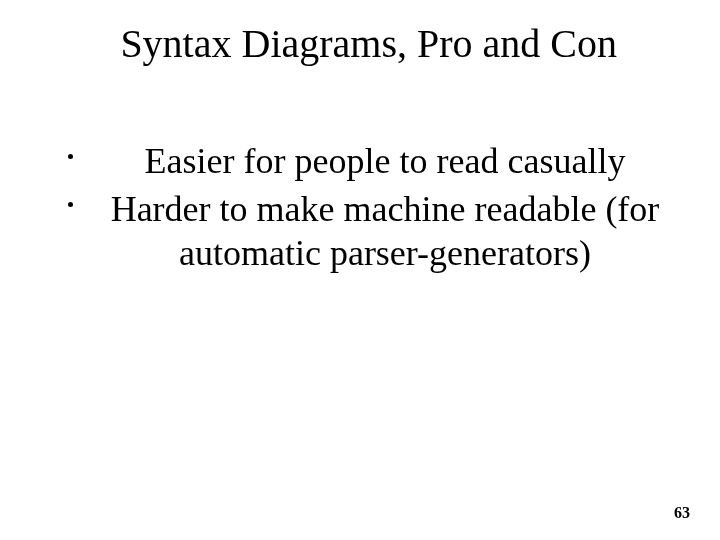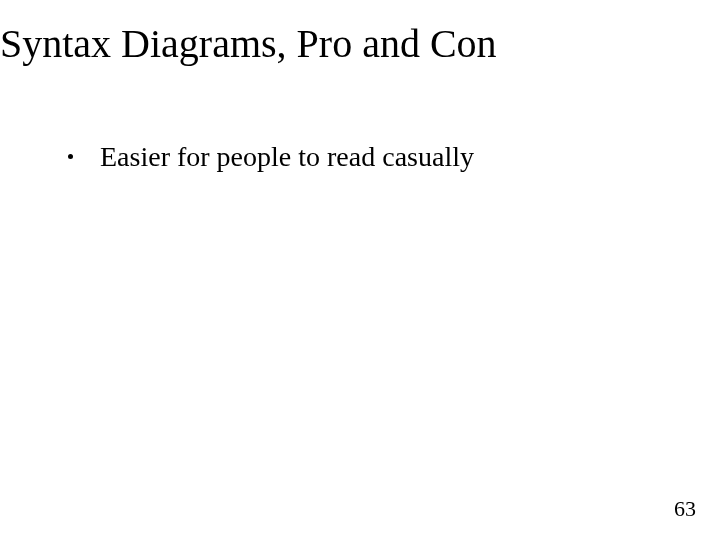--- a/index.html
+++ b/index.html
@@ -17,70 +17,75 @@
     width: 720px;
     height: 540px;
     position: relative;
     box-sizing: border-box;
   }
   .title {
     position: absolute;
     top: 20px;
     left: 0;
     width: 617px;
-    text-align: left;
+    text-align: right;
     font-size: 40px;
     font-weight: normal;
   }
   .body {
     position: absolute;
     top: 140px;
     left: 60px;
     width: 610px;
   }
   ul.bullets {
     list-style: none;
     margin: 0;
     padding: 0;
   }
   ul.bullets li {
     position: relative;
     padding-left: 40px;
-    font-size: 28px;
+    font-size: 36px;
     line-height: 1.22;
     margin-bottom: 4px;
+    text-align: center;
   }
   ul.bullets li .dot {
     position: absolute;
     left: 8px;
     top: 14px;
     width: 5px;
     height: 5px;
     background: #000;
     border-radius: 50%;
   }
   .pagenum {
     position: absolute;
-    right: 24px;
+    right: 30px;
     bottom: 18px;
-    font-size: 22px;
-    font-weight: normal;
+    font-size: 16px;
+    font-weight: bold;
   }
 </style>
 </head>
 <body>
 
 <div class="slide">
 
   <div class="title">Syntax Diagrams, Pro and Con</div>
 
   <div class="body">
     <ul class="bullets">
       <li>
         <span class="dot"></span>
         <span>Easier for people to read casually</span>
       </li>
+      <li>
+        <span class="dot"></span>
+        <span>Harder to make machine readable (for automatic parser-generators)</span>
+      </li>
     </ul>
   </div>
 
   <div class="pagenum">63</div>
 
 </div>
 
 </body></html>

